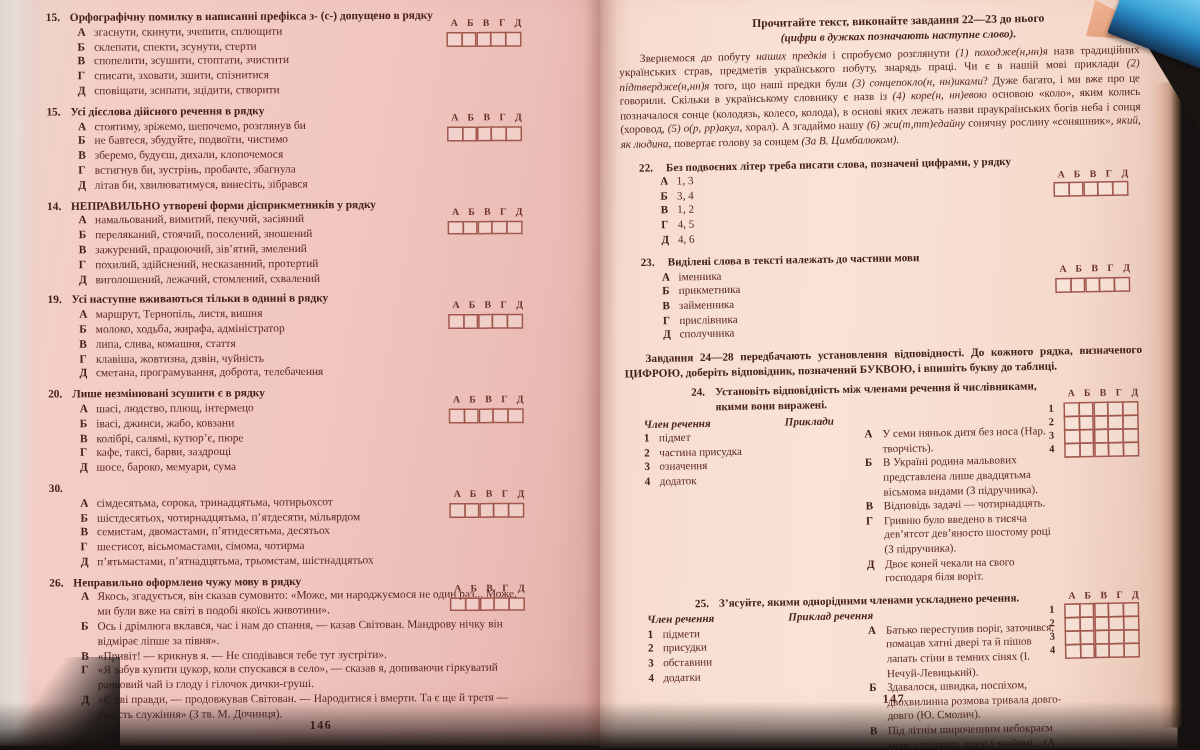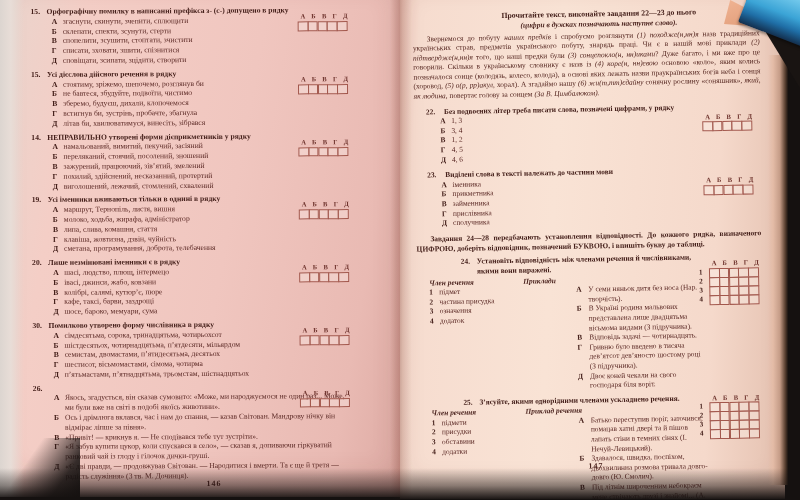--- a/index.html
+++ b/index.html
@@ -214,21 +214,21 @@
                 <span class="gcell"></span>
                 <span class="gcell"></span>
                 <span class="gcell"></span>
                 <span class="gcell"></span>
               </div>
             </div>
           </div>
           <div class="lq">
             <div class="qrow">
               <span class="qnum">19.</span>
-              <span class="qtitle">Усі іменники вживаються тільки в однині в рядку</span>
+              <span class="qtitle">Усі наступне вживаються тільки в однині в рядку</span>
             </div>
             <div class="opt">
               <span class="olet">А</span>
               <span class="otext">маршрут, Тернопіль, листя, вишня</span>
             </div>
             <div class="opt">
               <span class="olet">Б</span>
               <span class="otext">молоко, ходьба, жирафа, адміністратор</span>
             </div>
             <div class="opt">
@@ -256,21 +256,21 @@
                 <span class="gcell"></span>
                 <span class="gcell"></span>
                 <span class="gcell"></span>
                 <span class="gcell"></span>
               </div>
             </div>
           </div>
           <div class="lq">
             <div class="qrow">
               <span class="qnum">20.</span>
-              <span class="qtitle">Лише незмінювані іменники є в рядку</span>
+              <span class="qtitle">Лише незмінювані зсушити є в рядку</span>
             </div>
             <div class="opt">
               <span class="olet">А</span>
               <span class="otext">шасі, людство, плющ, інтермецо</span>
             </div>
             <div class="opt">
               <span class="olet">Б</span>
               <span class="otext">івасі, джинси, жабо, ковзани</span>
             </div>
             <div class="opt">
@@ -298,21 +298,20 @@
                 <span class="gcell"></span>
                 <span class="gcell"></span>
                 <span class="gcell"></span>
                 <span class="gcell"></span>
               </div>
             </div>
           </div>
           <div class="lq">
             <div class="qrow">
               <span class="qnum">30.</span>
-              <span class="qtitle">Помилково утворено форму числівника в рядку</span>
             </div>
             <div class="opt">
               <span class="olet">А</span>
               <span class="otext">сімдесятьма, сорока, тринадцятьма, чотирьохсот</span>
             </div>
             <div class="opt">
               <span class="olet">Б</span>
               <span class="otext">шістдесятьох, чотирнадцятьма, п’ятдесяти, мільярдом</span>
             </div>
             <div class="opt">
@@ -340,20 +339,21 @@
                 <span class="gcell"></span>
                 <span class="gcell"></span>
                 <span class="gcell"></span>
                 <span class="gcell"></span>
               </div>
             </div>
           </div>
           <div class="lq">
             <div class="qrow">
               <span class="qnum">26.</span>
+              <span class="qtitle">Неправильно оформлено чужу мову в рядку</span>
             </div>
             <div class="opt">
               <span class="olet">А</span>
               <span class="otext">Якось, згадується, він сказав сумовито: «Може, ми народжуємося не один раз... Може, ми були вже на світі в подобі якоїсь животини».</span>
             </div>
             <div class="opt">
               <span class="olet">Б</span>
               <span class="otext">Ось і дрімлюга вклався, час і нам до спання, — казав Світован. Мандрову нічку він відмірає ліпше за півня».</span>
             </div>
             <div class="opt">

